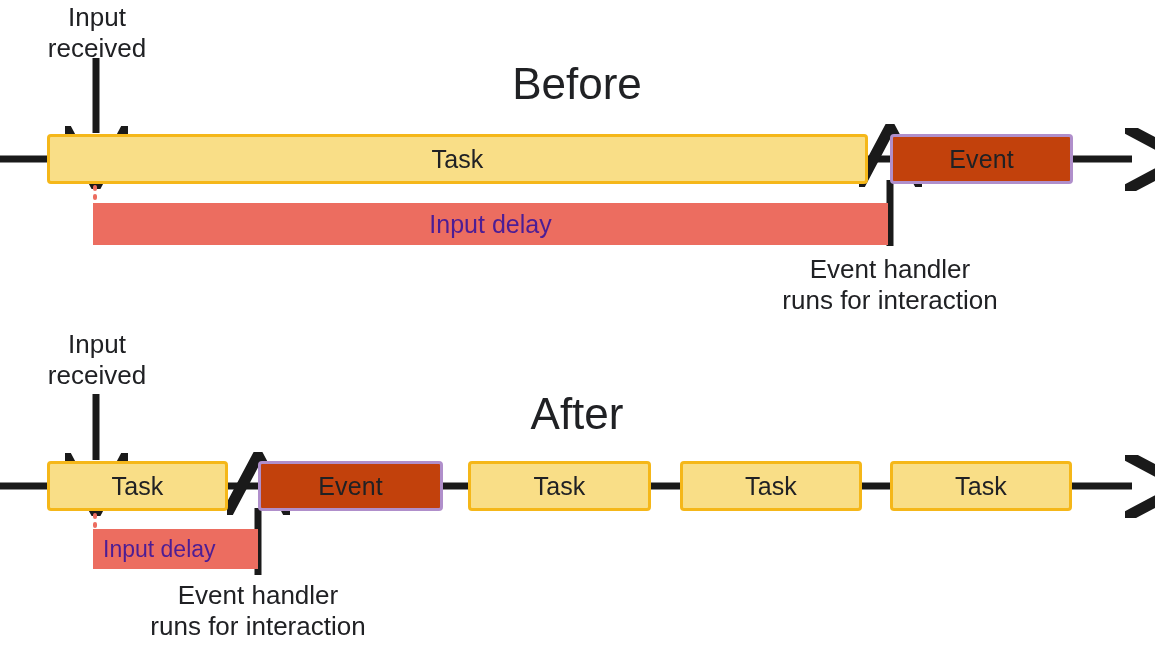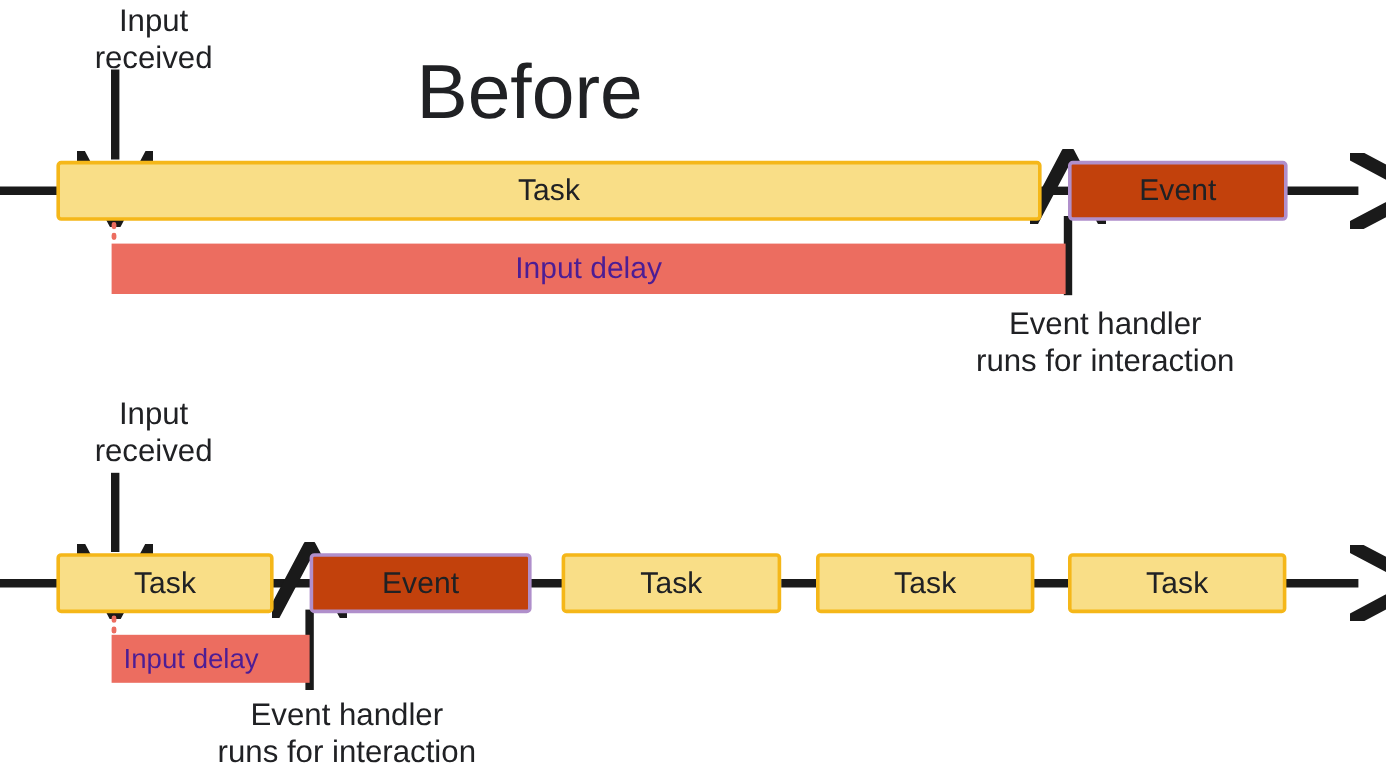--- a/index.html
+++ b/index.html
@@ -67,29 +67,29 @@
   
   .label {
     position: absolute;
     color: #202124;
     line-height: 1.18;
     white-space: pre;
   }
   .label.caption {
     font-size: 26px;
     text-align: center;
-    margin-left: 31px;
   }
   .title {
     position: absolute;
-    font-size: 64px;
+    font-size: 44px;
     line-height: 1;
     color: #202124;
-    text-align: left;
+    text-align: center;
     white-space: pre;
+    margin-top: 18px;
   }
 </style>
 </head>
 <body>
 
 <div id="stage">
 
   <svg class="svg-layer" viewBox="0 0 1155 647">
     <defs>
       <marker id="arrowhead" markerWidth="9" markerHeight="9" refX="1" refY="4.5" orient="auto" markerUnits="strokeWidth">
@@ -133,20 +133,21 @@
 
   <div class="box task" style="left:47px; top:134px; width:821px; height:50px;">Task</div>
 
   <div class="box event" style="left:890px; top:134px; width:183px; height:50px;">Event</div>
 
   <div class="bar-delay" style="left:93px; top:203px; width:795px; height:42px;">Input delay</div>
 
   <div class="label caption" style="left:735px; top:254px; width:310px;">Event handler
 runs for interaction</div>
 
+  <div class="title" style="left:347px; top:374px; width:460px;">After</div>
 
   <div class="label caption" style="left:0px; top:329px; width:194px;">Input
 received</div>
 
   <div class="box task" style="left:47px; top:461px; width:181px; height:50px;">Task</div>
 
   <div class="box event" style="left:258px; top:461px; width:185px; height:50px;">Event</div>
 
   <div class="box task" style="left:468px; top:461px; width:183px; height:50px;">Task</div>
 

